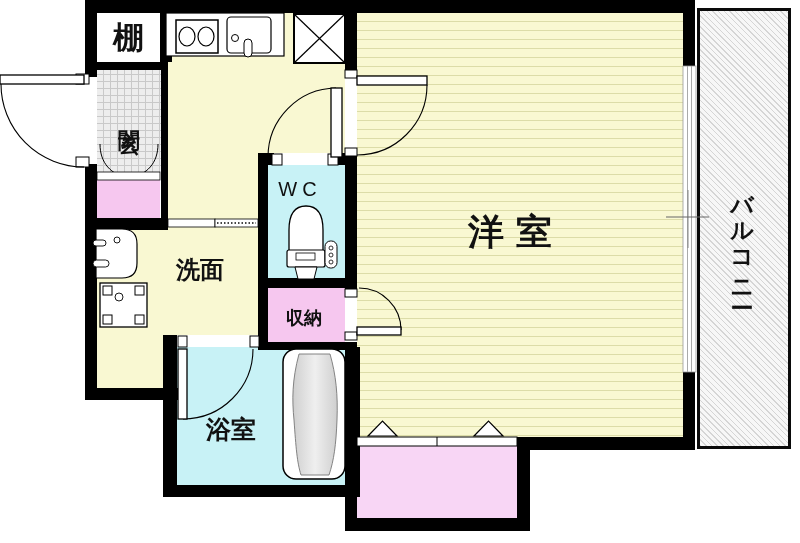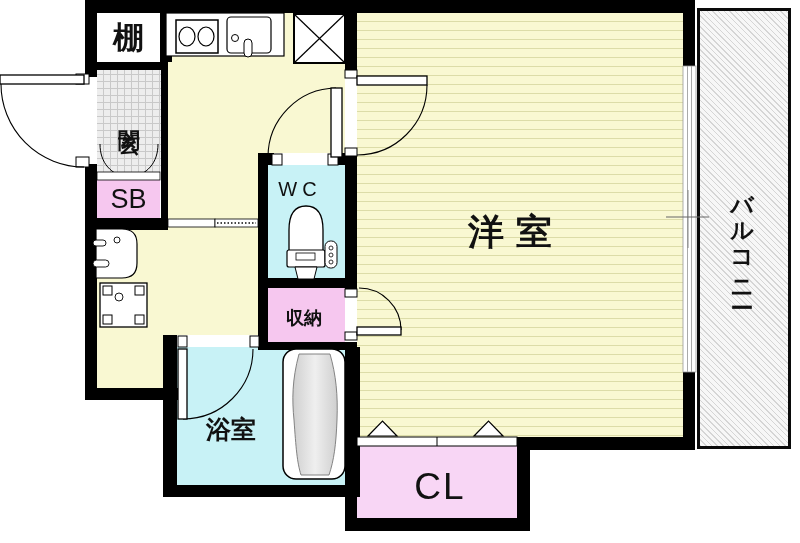--- a/index.html
+++ b/index.html
@@ -204,21 +204,20 @@
       <rect x="683" y="66" width="13" height="306" fill="#fff" stroke="#999" stroke-width="0.8"></rect>
       <line x1="687.5" y1="66" x2="687.5" y2="372" stroke="#aaa" stroke-width="1"></line>
       <line x1="691.5" y1="66" x2="691.5" y2="372" stroke="#aaa" stroke-width="1"></line>
       <line x1="688" y1="190" x2="688" y2="248" stroke="#888" stroke-width="1"></line>
       <line x1="666" y1="217" x2="709" y2="217" stroke="#666" stroke-width="1"></line>
     </g>
   </svg>
 
   <div class="lbl cjk" style="left:97px;top:16px;width:63px;height:44px;font-size:31px;">棚</div>
   <div class="lbl cjk vert" style="left:114px;top:82px;width:30px;height:62px;font-size:22px;">玄関</div>
-  <div class="lbl" style="left:97px;top:181px;width:63px;height:36px;font-size:27px;">SB</div>
+  <div class="lbl cjk" style="left:164px;top:255px;width:72px;height:30px;font-size:24px;">洗面</div>
   <div class="lbl" style="left:270px;top:176px;width:60px;height:26px;font-size:20px;letter-spacing:5px;">WC</div>
   <div class="lbl cjk" style="left:274px;top:305px;width:60px;height:26px;font-size:18px;">収納</div>
   <div class="lbl cjk" style="left:448px;top:209px;width:136px;height:46px;font-size:36px;letter-spacing:12px;">洋室</div>
   <div class="lbl cjk" style="left:197px;top:414px;width:68px;height:30px;font-size:25px;">浴室</div>
-  <div class="lbl" style="left:398px;top:464px;width:84px;height:46px;font-size:37px;letter-spacing:2px;">CL</div>
   <div class="lbl cjk vert" style="left:725px;top:132px;width:36px;height:212px;font-size:23px;letter-spacing:3px;">バルコニー</div>
 
 </div>
 
 </body></html>

